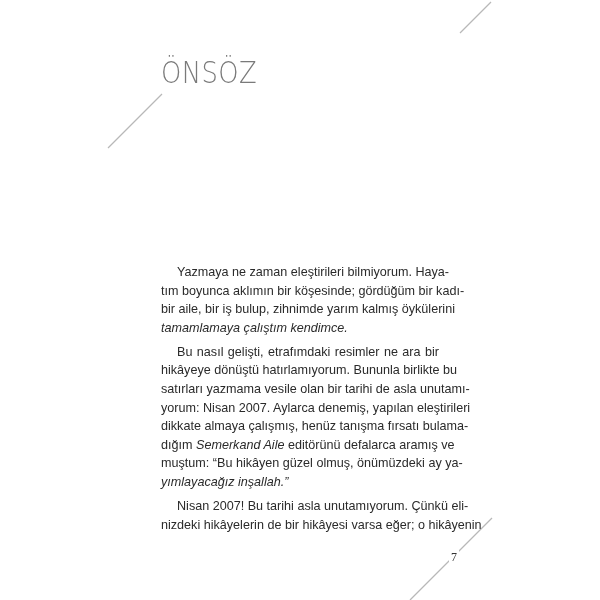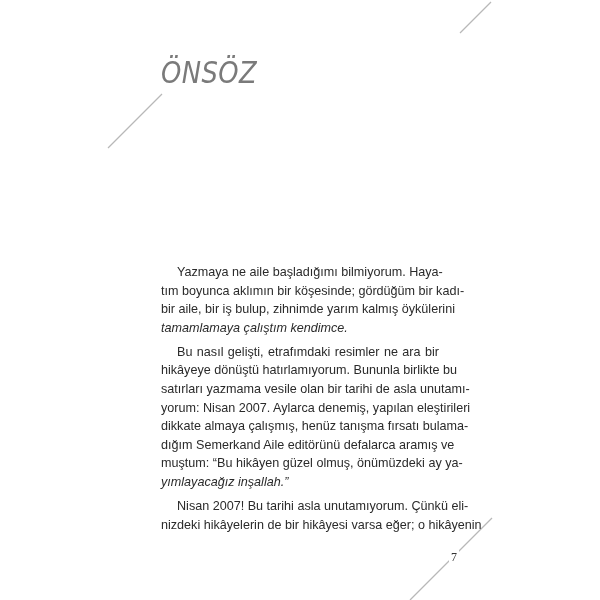--- a/index.html
+++ b/index.html
@@ -1,50 +1,50 @@
 <!DOCTYPE html>
 <html><head>
 <meta charset="utf-8">
 <style>
   html, body { margin:0; padding:0; }
   body { width:600px; height:600px; background:#ffffff; position:relative; overflow:hidden;
          font-family:"Liberation Sans", "DejaVu Sans", sans-serif; }
   .page { position:absolute; left:0; top:0; width:600px; height:600px; }
   .title { position:absolute; left:161px; top:56px; font-size:30px; font-weight:300;
            color:#7a7a7a; letter-spacing:0.5px; line-height:34px;
-           font-family:"DejaVu Sans", sans-serif; font-weight:normal;font-style:italic; -webkit-text-stroke:0; }
+           font-family:"DejaVu Sans", sans-serif; font-weight:normal; -webkit-text-stroke:0; }
   .title span { display:inline-block; transform:scaleX(0.86); transform-origin:left center; font-weight:200; }
   .deco { position:absolute; left:0; top:0; width:600px; height:600px; pointer-events:none; }
   .body-text { position:absolute; left:161px; top:263px; width:278px; color:#2a2a2a;
                font-size:12.6px; line-height:18.6px; }
   .para { margin:0 0 5.5px 0; }
   .line { display:block; text-align:justify; text-align-last:justify; white-space:nowrap;
           height:18.6px; overflow:visible; }
   .line.last { text-align-last:left;font-style:italic; }
   .line.indent { padding-left:16px; }
-  .line .it { }
+  .line .it { font-style:italic; }
   .page-number { position:absolute; left:449px; top:550px; font-size:12px; color:#333;
                  font-family:"Liberation Serif", serif; background:#fff; padding:0 2px; line-height:14px; }
 </style>
 </head>
 <body>
 
 <div class="page">
 
   <svg class="deco" viewBox="0 0 600 600">
     <line x1="491" y1="2" x2="460" y2="33" stroke="#b8b8b8" stroke-width="1.3"></line>
     <line x1="162" y1="94" x2="108" y2="148" stroke="#b8b8b8" stroke-width="1.3"></line>
     <line x1="492" y1="518" x2="410" y2="600" stroke="#b8b8b8" stroke-width="1.3"></line>
   </svg>
 
   <div class="title"><span>ÖNSÖZ</span></div>
 
   <div class="body-text">
     <div class="para">
-      <span class="line indent">Yazmaya ne aile başladığımı bilmiyorum. Haya-</span>
+      <span class="line indent">Yazmaya ne zaman eleştirileri bilmiyorum. Haya-</span>
       <span class="line">tım boyunca aklımın bir köşesinde; gördüğüm bir kadı-</span>
       <span class="line">bir aile, bir iş bulup, zihnimde yarım kalmış öykülerini</span>
       <span class="line last">tamamlamaya çalıştım kendimce.</span>
     </div>
     <div class="para">
       <span class="line indent">Bu nasıl gelişti, etrafımdaki resimler ne ara bir</span>
       <span class="line">hikâyeye dönüştü hatırlamıyorum. Bununla birlikte bu</span>
       <span class="line">satırları yazmama vesile olan bir tarihi de asla unutamı-</span>
       <span class="line">yorum: Nisan 2007. Aylarca denemiş, yapılan eleştirileri</span>
       <span class="line">dikkate almaya çalışmış, henüz tanışma fırsatı bulama-</span>

